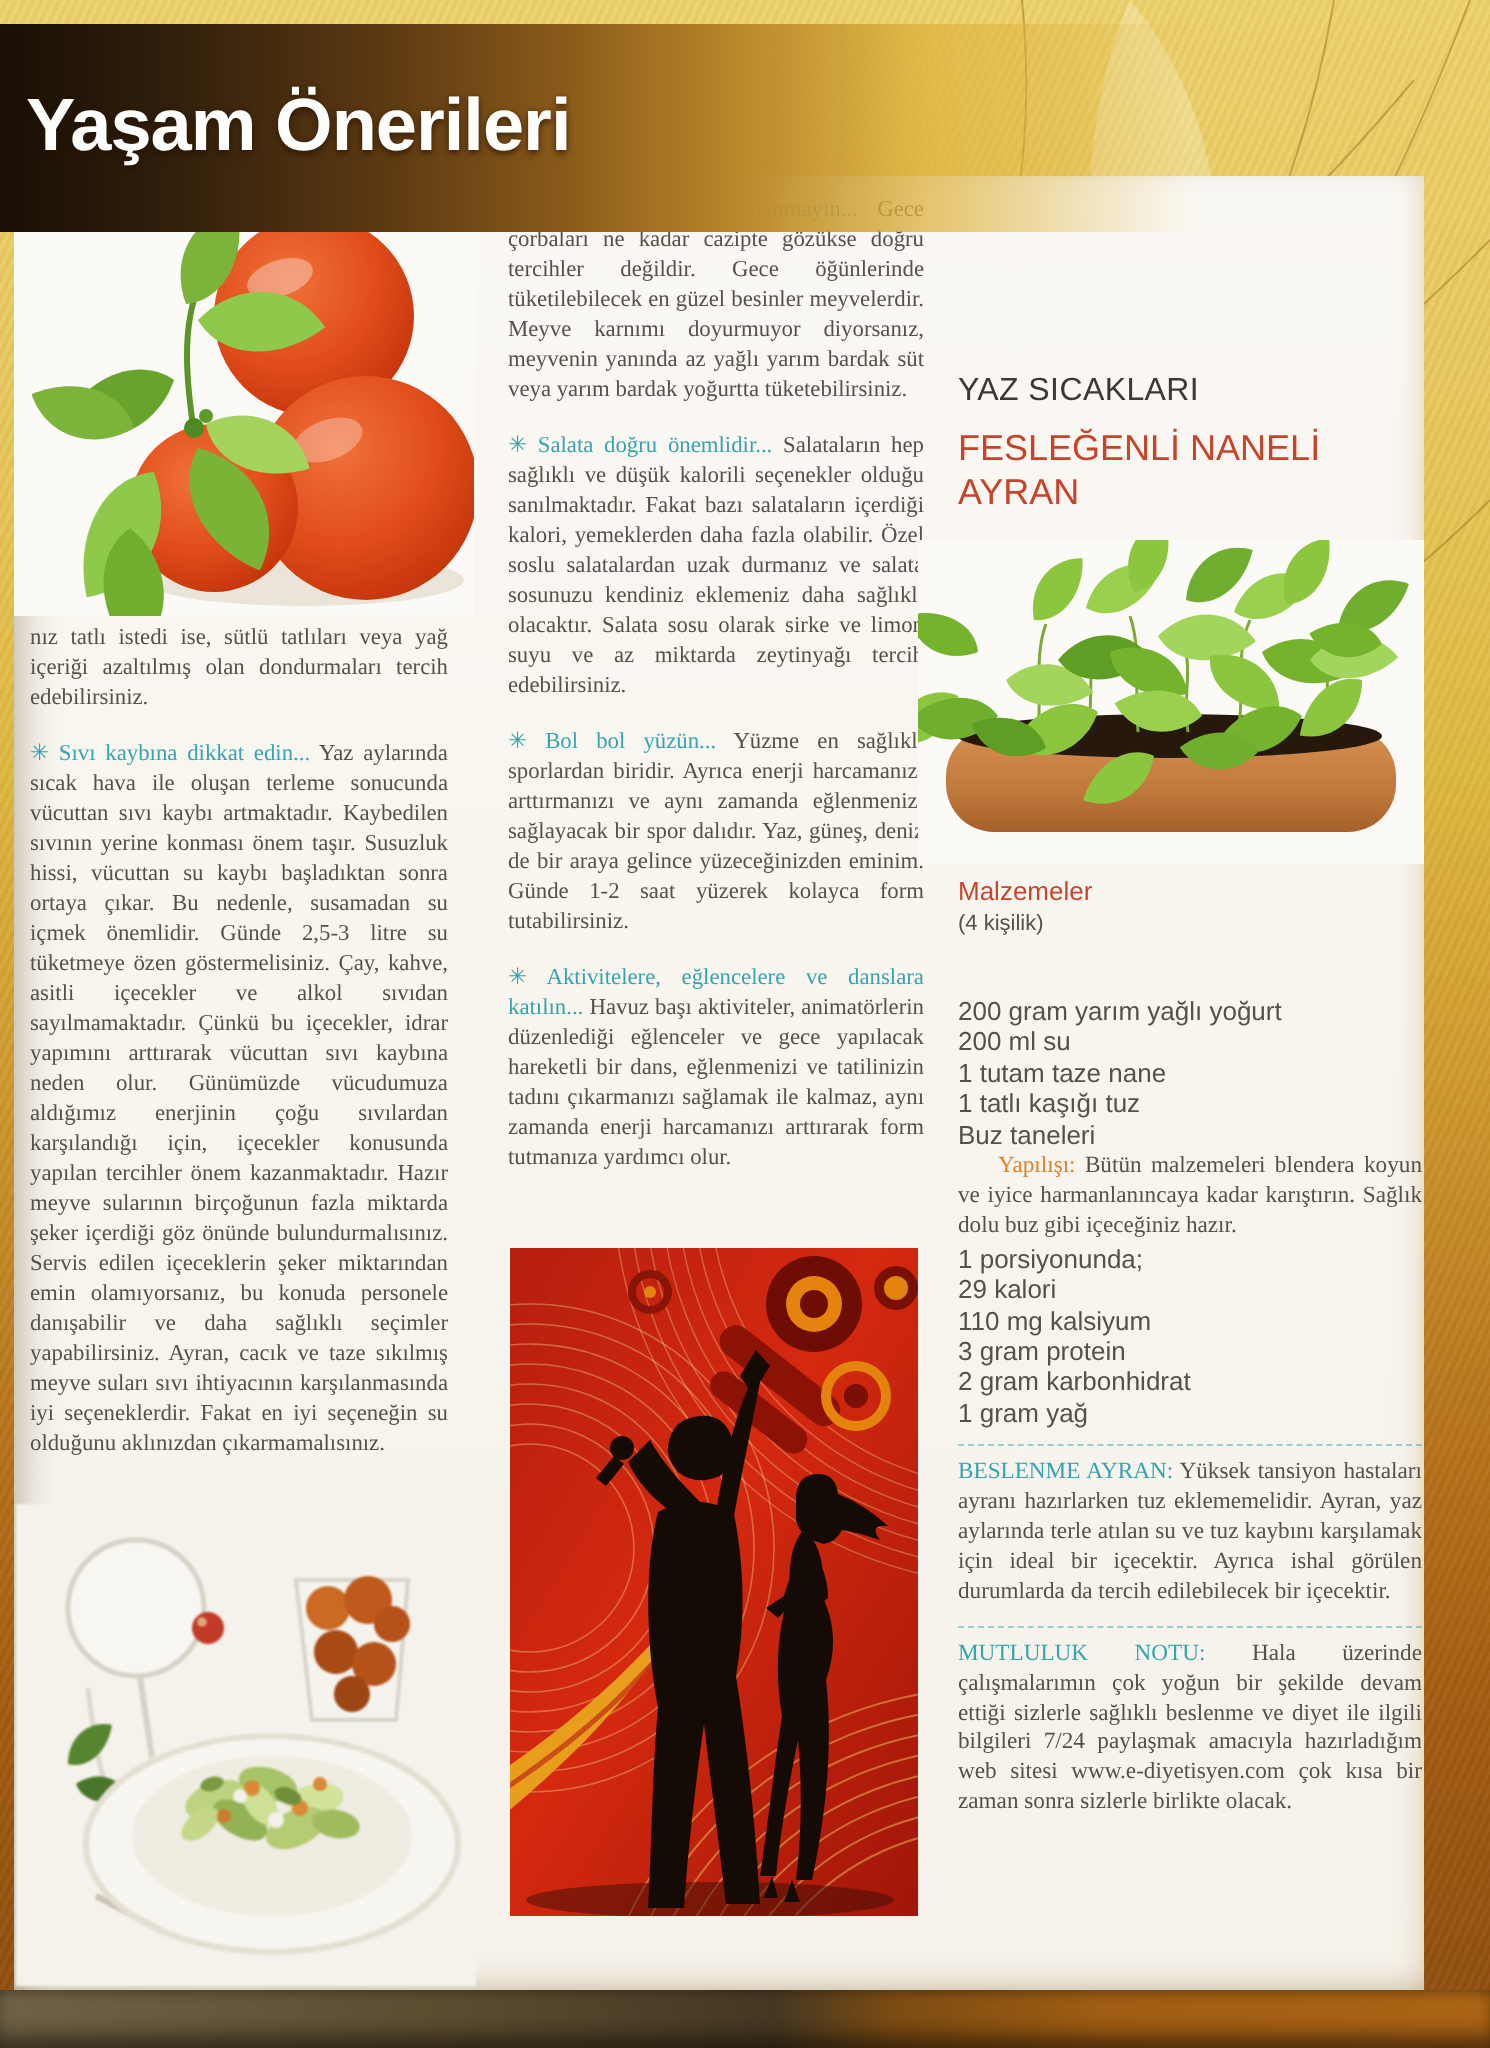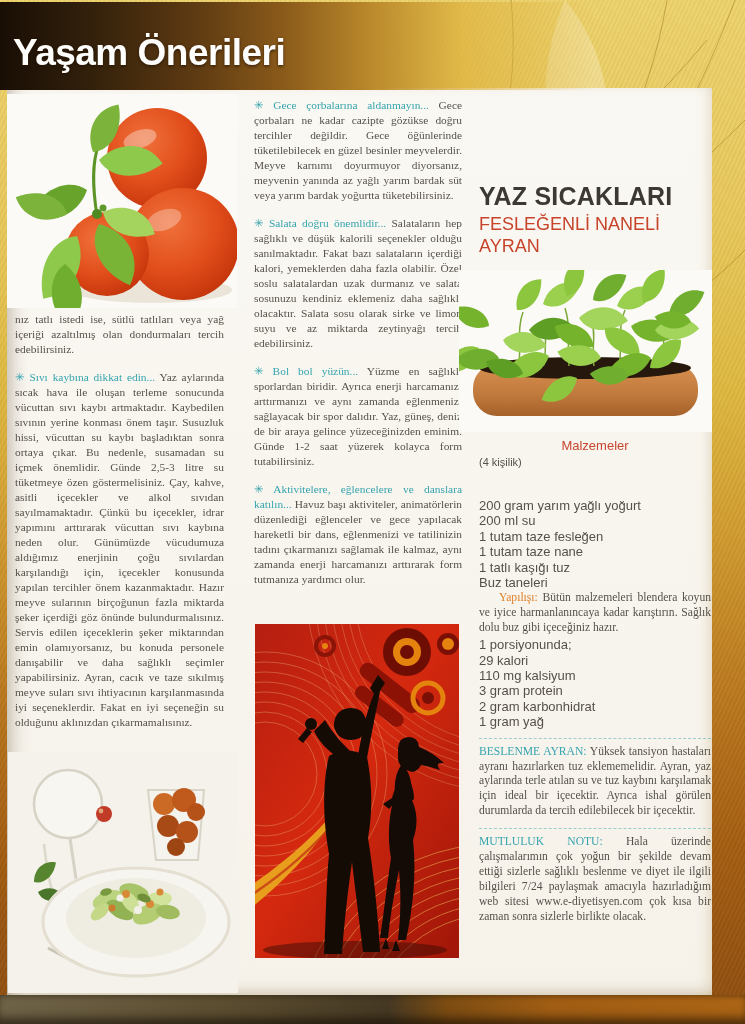--- a/index.html
+++ b/index.html
@@ -5,44 +5,44 @@
   html,body{margin:0;padding:0;background:#222;}
   .stage{position:relative;width:745px;height:1024px;overflow:hidden;
          font-family:"Liberation Sans",sans-serif;background:#d8b245;}
   
   .goldbg{position:absolute;inset:0;
     background:
       repeating-linear-gradient(115deg, rgba(255,255,255,.045) 0 2px, rgba(130,80,12,.05) 2px 4px),
       linear-gradient(180deg,#ecd26c 0%,#e6c75a 22%,#ddb83f 38%,#cf9a2e 52%,#b8761c 68%,#a35c10 82%,#8a4a0e 100%);}
   .veins{position:absolute;top:0;right:0;}
   
-  .header{position:absolute;left:0;top:2px;width:745px;height:88px;
+  .header{position:absolute;left:0;top:12px;width:745px;height:104px;
     background:linear-gradient(90deg,#190e05 0%,#32200b 12%,#5d3a12 26%,#8a5a1a 38%,#bb8a2c 50%,rgba(222,178,62,.75) 62%,rgba(236,204,92,0) 80%);}
   .header h1{margin:0;position:absolute;left:13px;top:30px;font-size:37px;font-weight:700;
     letter-spacing:-.5px;color:#fdfdfb;text-shadow:0 2px 3px rgba(35,18,4,.55),0 0 2px rgba(60,30,8,.4);}
   
   .spine{position:absolute;left:0;top:70px;width:7px;height:930px;
     background:linear-gradient(180deg,#221308,#170d05 60%,#10203 100%);}
   .bottomband{position:absolute;left:0;top:995px;width:745px;height:29px;
     background:linear-gradient(90deg,#6f6347 0%,#5b4d30 30%,#453823 52%,#7c4c12 60%,#a05d13 74%,#ab6415 100%);
     box-shadow:inset 0 -10px 10px -4px rgba(18,11,3,.6), inset 0 4px 4px -2px rgba(30,20,8,.35);}
   
   .paper{position:absolute;left:7px;top:88px;width:705px;height:907px;
     background:linear-gradient(180deg,#faf8f3,#f6f2ea);
     box-shadow:inset 16px 0 20px -14px rgba(95,72,40,.4), inset -10px 0 16px -10px rgba(170,125,50,.28),
                inset 0 -12px 16px -10px rgba(140,110,60,.3);}
   .paper *{box-sizing:border-box;}
   .abs{position:absolute;}
   
   .body{font-size:11.4px;line-height:15px;color:#55514a;text-align:justify;margin:0 0 13px 0;font-family:Liberation Serif, serif;}
   .lead{color:#35a4ae;}
   .c3 .body{font-size:11.6px;line-height:14.9px;margin-bottom:9px;}
-  .rtitle{font-size:25px;line-height:26px;color:#3c3834;letter-spacing:.2px;margin:0;font-weight:700;}
+  .rtitle{font-size:16px;line-height:26px;color:#3c3834;letter-spacing:.2px;margin:0;font-weight:400;}
   .rsub{font-size:18px;line-height:22px;color:#c7432a;margin:4px 0 0 0;font-weight:400;}
-  .red{color:#c5452e;text-align:center;}
+  .red{color:#c5452e;}
   .orange{color:#e0812a;margin-left:20px;}
   .list div{font-size:13px;line-height:15.4px;color:#55514a;}
   .note{border-top:1px dashed rgba(60,167,180,.5);padding-top:6px;margin-top:8px;}
   svg{display:block;}
 </style>
 </head>
 <body>
 
 <div class="stage">
 
@@ -278,21 +278,20 @@
         <use href="#lf" transform="translate(170,106) rotate(195) scale(1.6)" fill="#6fae2e"></use>
       </g>
     </svg>
 
     <div class="abs c3" style="left:472px;top:350px;width:232px">
       <div style="font-size:13px;line-height:16px" class="red">Malzemeler</div>
       <div style="font-size:11px;line-height:16px;color:#55514a;margin-bottom:28px">(4 kişilik)</div>
       <div class="list">
         <div>200 gram yarım yağlı yoğurt</div>
         <div>200 ml su</div>
-        <div>1 tutam taze fesleğen</div>
         <div>1 tutam taze nane</div>
         <div>1 tatlı kaşığı tuz</div>
         <div>Buz taneleri</div>
       </div>
       <p class="body" style="margin:1px 0 1px 0"><span class="orange">Yapılışı:</span>
         <span>Bütün malzemeleri blendera koyun ve iyice harmanlanıncaya kadar karıştırın. Sağlık dolu buz gibi içeceğiniz hazır.</span></p>
       <div class="list">
         <div>1 porsiyonunda;</div>
         <div>29 kalori</div>
         <div>110 mg kalsiyum</div>

